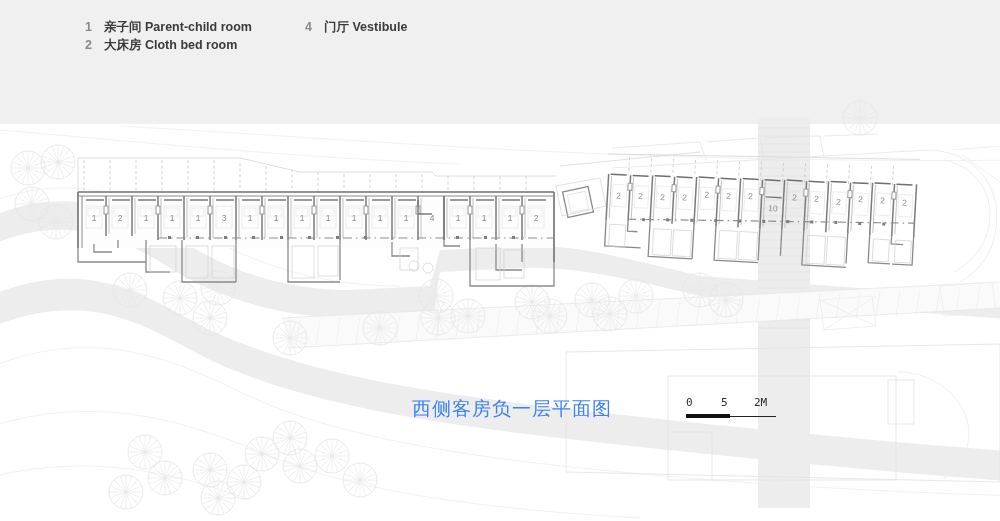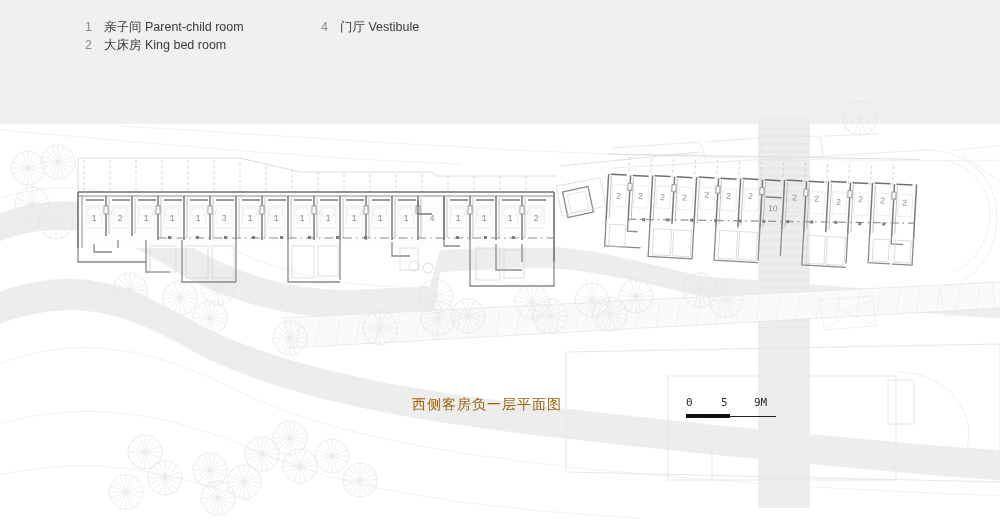--- a/index.html
+++ b/index.html
@@ -1,38 +1,38 @@
 <!DOCTYPE html>
 <html><head>
 <meta charset="utf-8">
 <style>
   html,body{margin:0;padding:0;background:#ffffff;}
   body{width:1000px;height:521px;position:relative;overflow:hidden;
        font-family:"Liberation Sans","DejaVu Sans",sans-serif;}
 
   
   #header-band{position:absolute;left:0;top:0;width:1000px;height:124px;
-               background:#f0f0f0;}
+               background:#f0f0f0;font-weight:bold;}
   #legend{position:absolute;left:70px;top:18px;width:600px;}
   .legend-col{position:absolute;top:0;}
   .legend-col.col-a{left:0;}
-  .legend-col.col-b{left:236px;}
+  .legend-col.col-b{left:220px;}
   .legend-row{height:18px;line-height:18px;white-space:nowrap;
               font-size:12.5px;color:#3b3b3b;}
   .legend-num{display:inline-block;width:22px;text-align:right;
               color:#8a8a8a;font-size:12.5px;margin-right:12px;}
   .legend-label{color:#3b3b3b;font-size:12.5px;}
 
   
   #plan-canvas{position:absolute;left:0;top:0;width:1000px;height:521px;}
   #plan-svg{position:absolute;left:0;top:0;}
 
   
-  #plan-title{position:absolute;left:412px;top:396px;font-size:14px;
-              color:#a16207;letter-spacing:1px;white-space:nowrap;}
+  #plan-title{position:absolute;left:412px;top:396px;font-size:19px;
+              color:#3b82f6;letter-spacing:1px;white-space:nowrap;}
   #scale-bar{position:absolute;left:684px;top:396px;width:110px;height:34px;}
   .scale-ticks{position:relative;height:14px;}
   .scale-tick{position:absolute;top:0;font-size:11px;color:#2b2b2b;
               font-family:"DejaVu Sans Mono",monospace;}
   .tick-0{left:2px;}
   .tick-5{left:37px;}
   .tick-10{left:70px;}
   .scale-graphic{position:absolute;left:0;top:18px;}
   .scale-thick{position:absolute;left:2px;top:0;width:44px;height:4px;
                background:#111;}
@@ -43,21 +43,21 @@
 <body>
 
 <div id="header-band">
   <div id="legend">
 
     <div class="legend-col col-a">
       <div class="legend-row">
         <span class="legend-num">1</span><span class="legend-label">亲子间 Parent-child room</span>
       </div>
       <div class="legend-row">
-        <span class="legend-num">2</span><span class="legend-label">大床房 King bed room</span>
+        <span class="legend-num">2</span><span class="legend-label">大床房 Cloth bed room</span>
       </div>
     </div>
 
     <div class="legend-col col-b">
       <div class="legend-row">
         <span class="legend-num">4</span><span class="legend-label">门厅 Vestibule</span>
       </div>
     </div>
 
   </div>
@@ -654,20 +654,20 @@
 
     </g>
   </svg>
 
   <div id="plan-title">西侧客房负一层平面图</div>
 
   <div id="scale-bar">
     <div class="scale-ticks">
       <span class="scale-tick tick-0">0</span>
       <span class="scale-tick tick-5">5</span>
-      <span class="scale-tick tick-10">9M</span>
+      <span class="scale-tick tick-10">2M</span>
     </div>
     <div class="scale-graphic">
       <div class="scale-thick"></div>
       <div class="scale-thin"></div>
     </div>
   </div>
 </div>
 
 </body></html>

